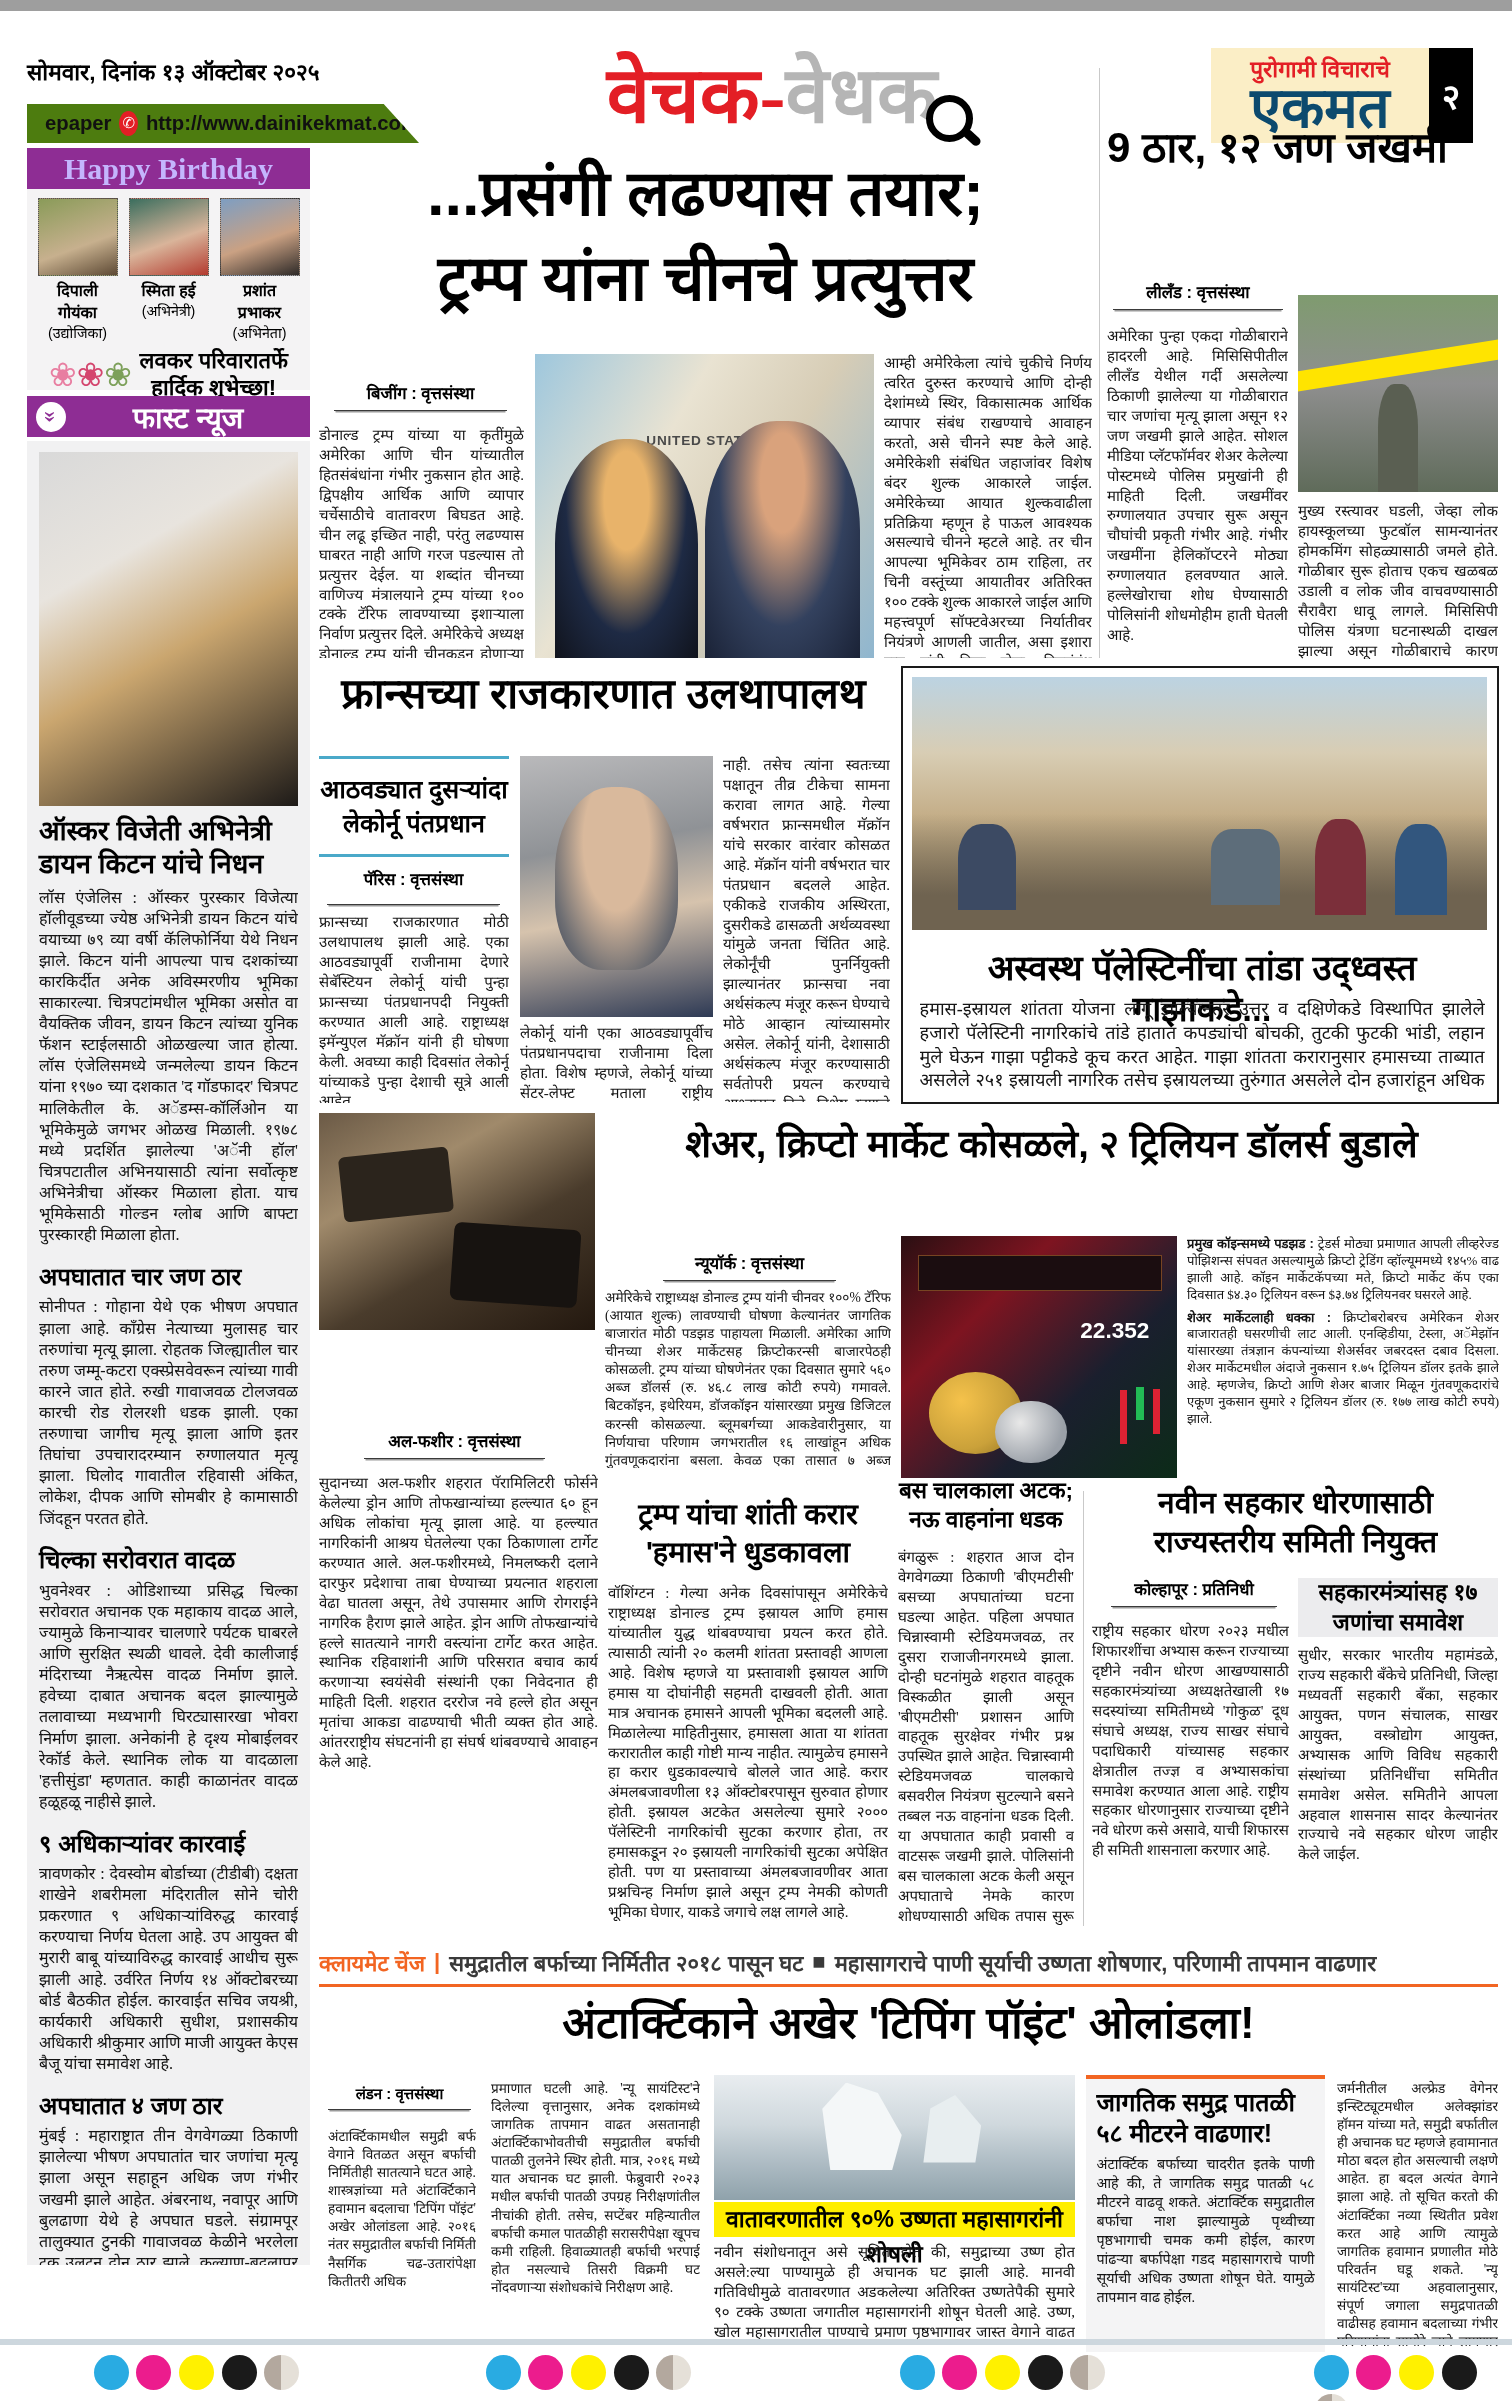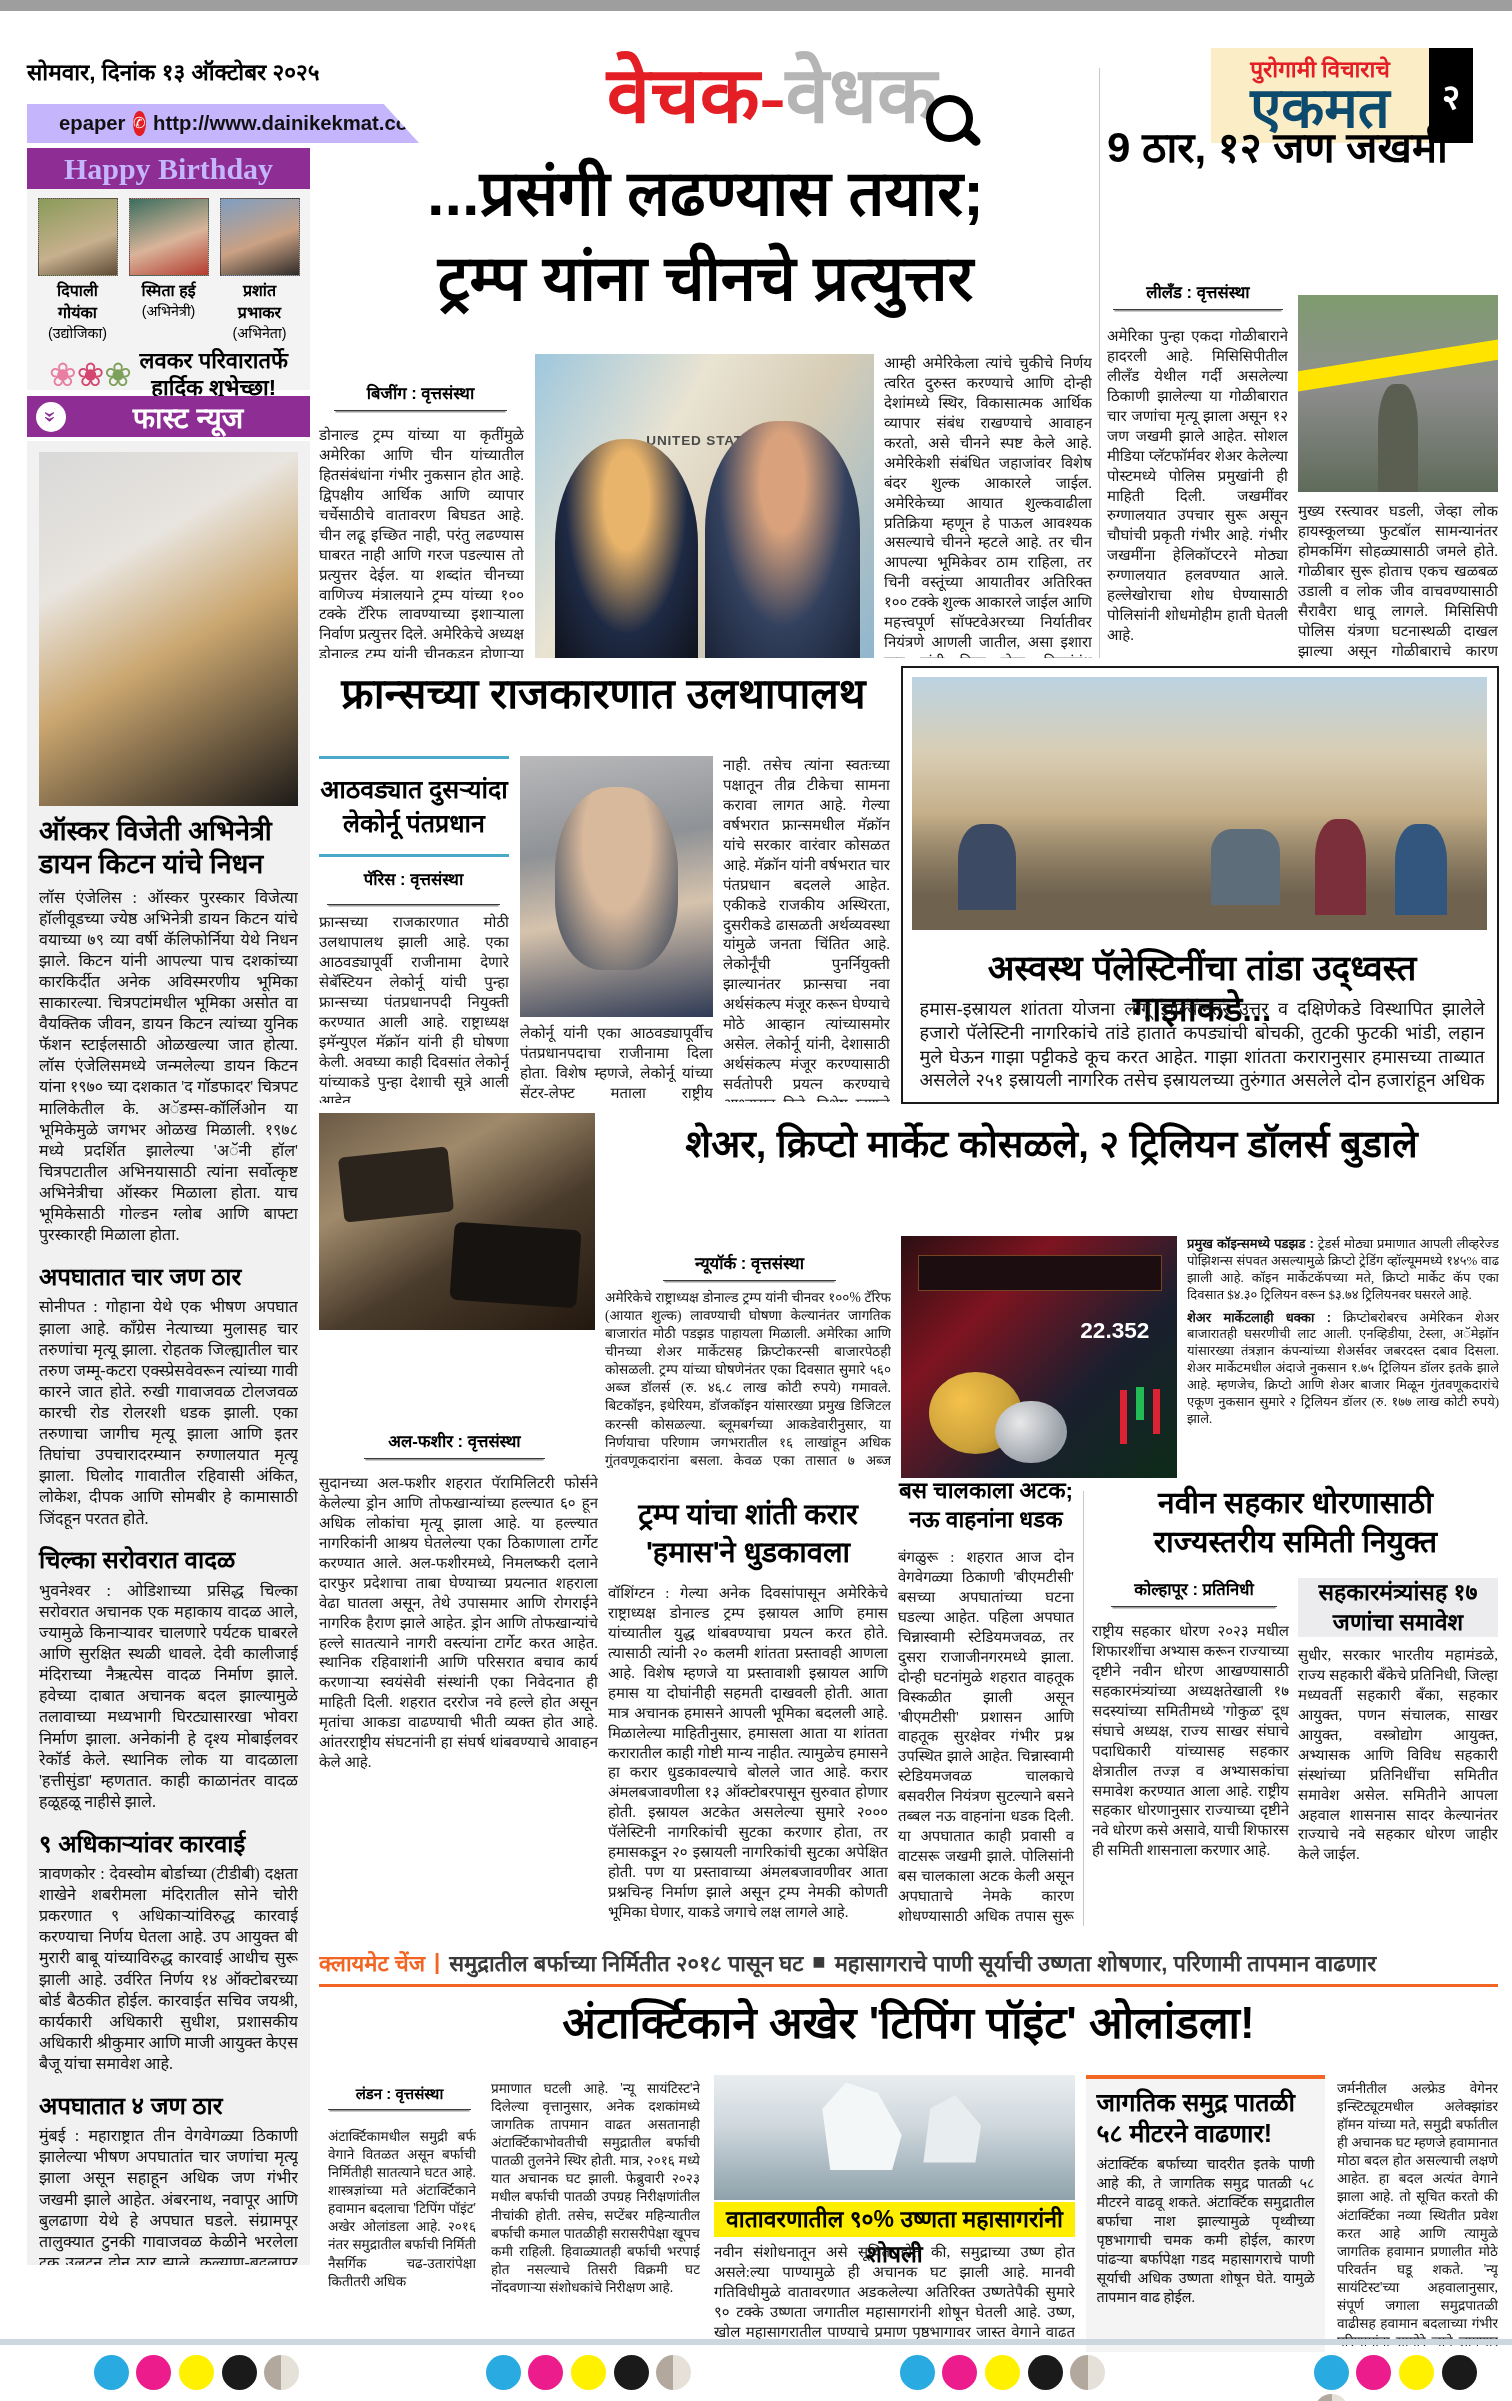--- a/index.html
+++ b/index.html
@@ -22,21 +22,21 @@
 </style>
 </head>
 <body>
 
 <div id="page">
 
   <div class="abs" style="left:0;top:0;width:1512px;height:10.5px;background:#9e9e9e;"></div>
 
   <div class="abs" style="left:27px;top:56px;width:467px;font-family:'Liberation Sans',sans-serif;font-weight:700;font-size:22.6px;color:#000;">सोमवार, दिनांक १३ ऑक्टोबर २०२५</div>
 
-  <div class="abs" style="left:27px;top:104px;width:392px;height:39px;background:#c4b5fd;clip-path:polygon(0 0,91% 0,100% 100%,0 100%);display:flex;align-items:center;padding-left:32px;box-sizing:border-box;">
+  <div class="abs" style="left:27px;top:104px;width:392px;height:39px;background:#4d7c0f;clip-path:polygon(0 0,91% 0,100% 100%,0 100%);display:flex;align-items:center;padding-left:18px;box-sizing:border-box;">
     <span style="font-family:'Liberation Sans',sans-serif;font-weight:700;font-size:20.3px;color:#111;">epaper</span>
     <span style="display:inline-block;width:25.6px;height:25.6px;margin:0 7.5px;border-radius:50%;background:#e31e25;color:#fff;text-align:center;line-height:25.6px;font-size:15px;">✆</span>
     <span style="font-family:'Liberation Sans',sans-serif;font-weight:700;font-size:20.3px;color:#111;">http://www.dainikekmat.com</span>
   </div>
 
   <div class="abs" style="left:527px;top:39px;width:527px;height:105px;text-align:center;white-space:nowrap;">
     <span style="font-family:'Liberation Serif',serif;font-weight:700;font-size:78px;color:#e31e25;">वेचक</span><span style="font-family:'Liberation Serif',serif;font-weight:700;font-size:78px;color:#e31e25;">-</span><span style="font-family:'Liberation Serif',serif;font-weight:700;font-size:78px;color:#b5b5b5;">वेधक</span>
     <span class="mag"><span class="lens"></span><span class="handle"></span></span>
   </div>
 

